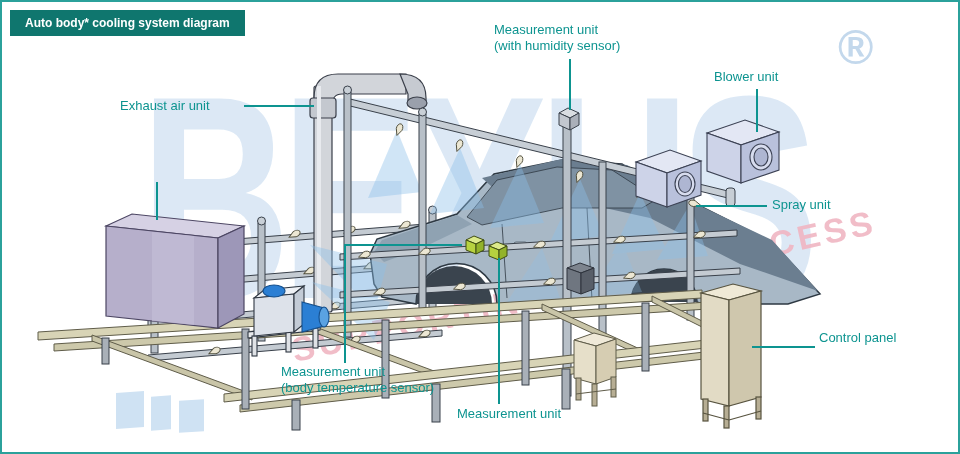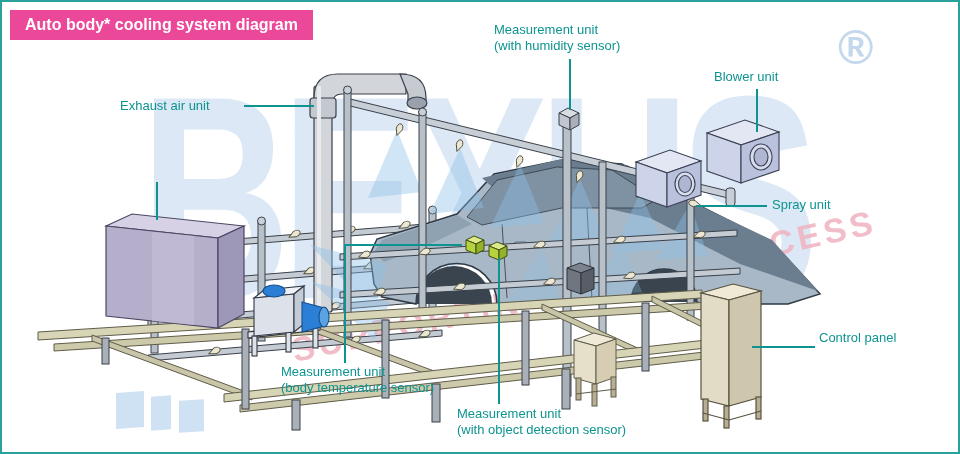--- a/index.html
+++ b/index.html
@@ -17,22 +17,22 @@
   }
   #wm-reg{left:836px;top:18px;font-size:48px;font-weight:bold;color:#c3d8ec;}
   #wm-slogan{
     left:286px;top:330px;font-size:34px;font-weight:bold;letter-spacing:4px;
     color:#f0b6c3;transform:rotate(-12.5deg);transform-origin:left top;
     white-space:nowrap;opacity:0.9;user-select:none;
   }
   .wm-sq{background:#cfe2f3;}
   
   #title-bar{
-    left:8px;top:8px;background:#ec4899;color:#ffffff;
-    font-size:16px;font-weight:bold;padding:6px 15px;white-space:nowrap;
+    left:8px;top:8px;background:#0f766e;color:#ffffff;
+    font-size:12px;font-weight:bold;padding:6px 15px;white-space:nowrap;
   }
   
   .callout{color:#0d9490;font-size:13px;line-height:1.25;white-space:nowrap;}
   .callout.r{text-align:right;}
   svg{display:block;}
 </style>
 </head>
 <body>
 
 <div id="canvas">
@@ -282,16 +282,15 @@
     <span>Control panel</span>
   </div>
 
   <div class="abs callout" style="left:279px;top:362px;">
     <div>Measurement unit</div>
     <div>(body temperature sensor)</div>
   </div>
 
   <div class="abs callout" style="left:455px;top:404px;">
     <div>Measurement unit</div>
-    <div>(with object detection sensor)</div>
   </div>
 
 </div>
 
 </body></html>

